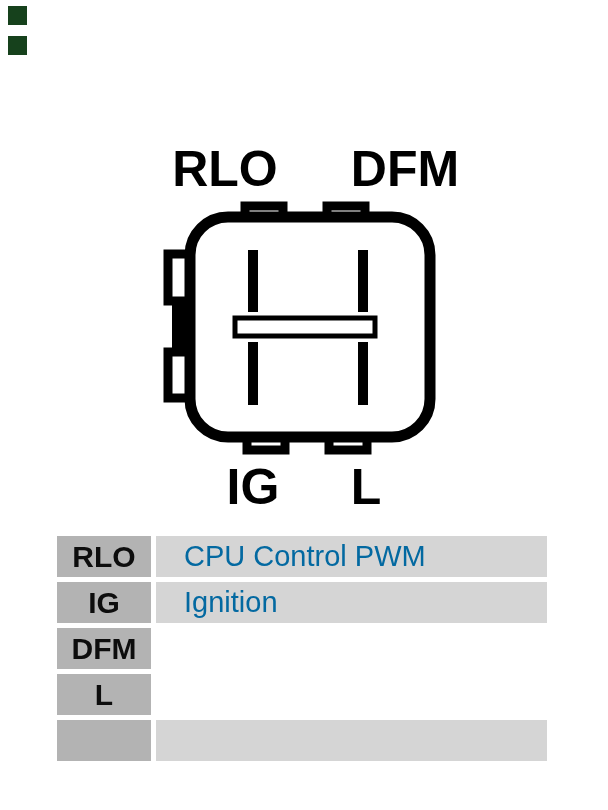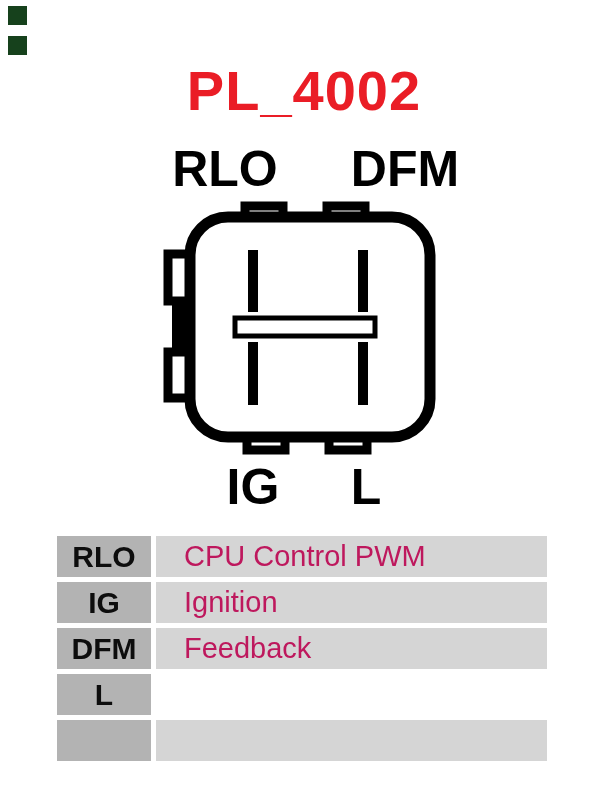--- a/index.html
+++ b/index.html
@@ -36,35 +36,34 @@
   }
   .legend-pin{
     position:absolute;left:57px;width:94px;height:41px;
     background:#b3b3b3;
     font-size:30px;font-weight:bold;color:#0d0d0d;
     text-align:center;line-height:41px;
   }
   .legend-desc{
     position:absolute;left:156px;width:391px;height:41px;
     background:#d5d5d5;
-    font-size:29px;color:#be185d;
+    font-size:29px;color:#0369a1;
     line-height:41px;
     padding-left:28px;box-sizing:border-box;
     white-space:nowrap;
   }
 </style>
 </head>
 <body>
 
 <div class="page">
 
   <div class="wm-square s1" style="background: rgb(22, 65, 28);"></div>
   <div class="wm-square s2" style="background: rgb(22, 65, 28);"></div>
 
-  <div class="title" style="color: rgb(234, 29, 38);">PL_4002</div>
 
   <div class="pin-label pin-rlo">RLO</div>
   <div class="pin-label pin-dfm">DFM</div>
   <div class="pin-label pin-ig">IG</div>
   <div class="pin-label pin-l">L</div>
 
   <div class="diagram-wrap">
     <svg width="300" height="260" viewBox="0 0 300 260">
 
       <rect x="95" y="6" width="38" height="18" fill="#ffffff" stroke="#000" stroke-width="9"></rect>
@@ -92,21 +91,20 @@
     <div class="legend-row">
       <div class="legend-pin" style="background: rgb(179, 179, 179);">RLO</div>
       <div class="legend-desc" style="background: rgb(213, 213, 213);">CPU Control PWM</div>
     </div>
     <div class="legend-row">
       <div class="legend-pin" style="background: rgb(179, 179, 179);">IG</div>
       <div class="legend-desc" style="background: rgb(213, 213, 213);">Ignition</div>
     </div>
     <div class="legend-row">
       <div class="legend-pin" style="background: rgb(179, 179, 179);">DFM</div>
-      <div class="legend-desc" style="background: rgb(213, 213, 213);">Feedback</div>
     </div>
     <div class="legend-row">
       <div class="legend-pin" style="background: rgb(179, 179, 179);">L</div>
     </div>
     <div class="legend-row">
       <div class="legend-pin" style="background: rgb(179, 179, 179);"></div>
       <div class="legend-desc" style="background: rgb(213, 213, 213);"></div>
     </div>
   </div>
 

